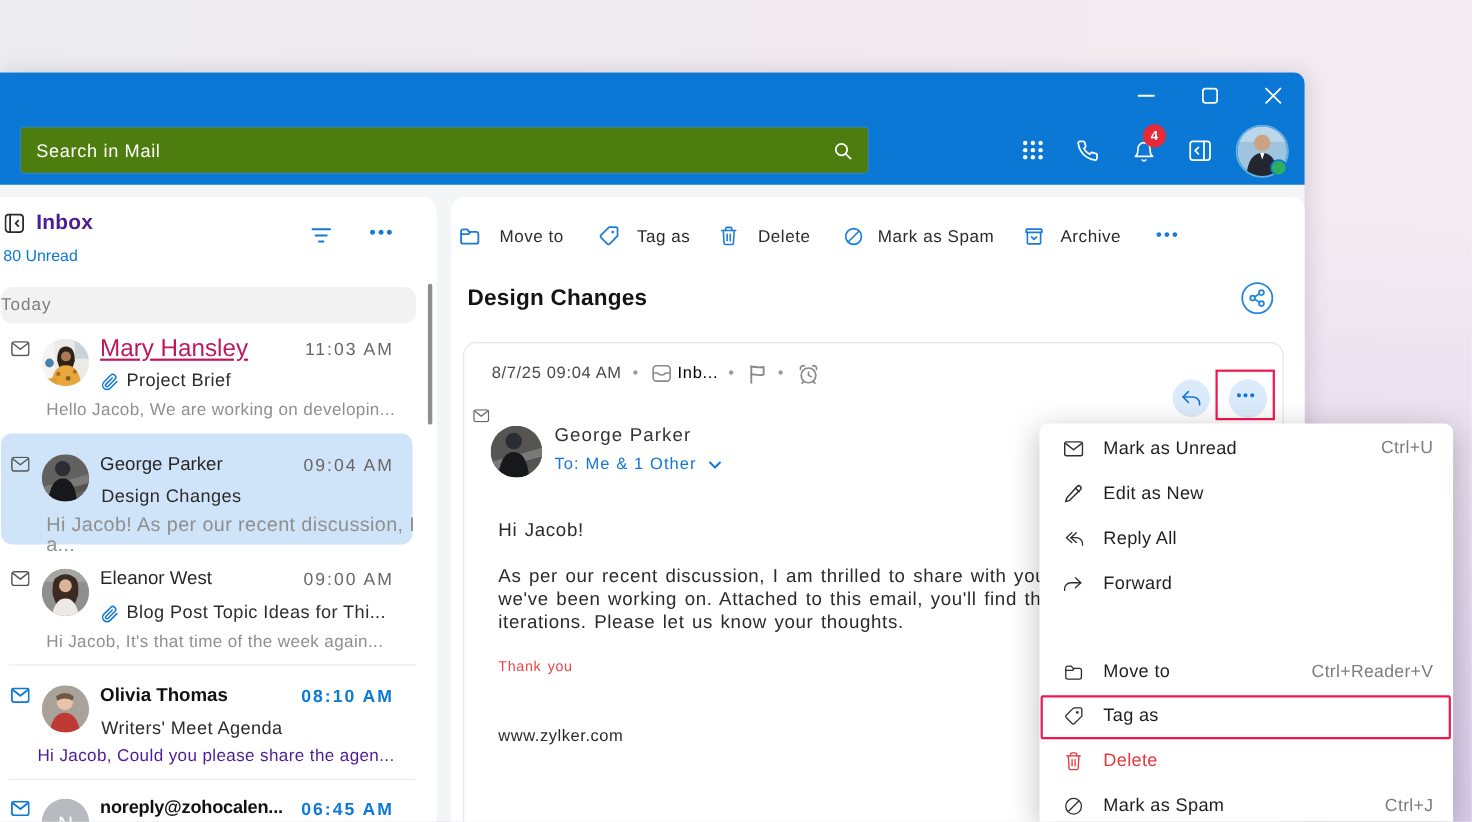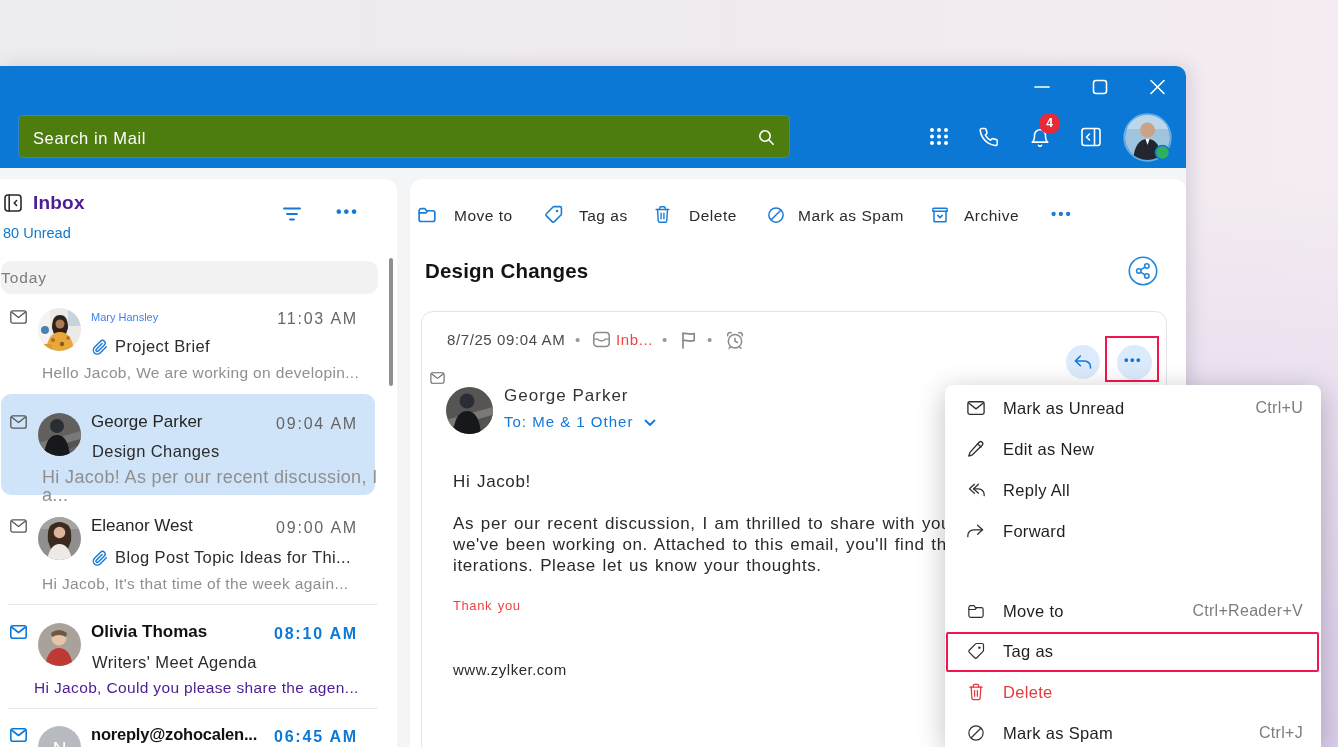--- a/index.html
+++ b/index.html
@@ -148,21 +148,21 @@
           <circle cx="7" cy="22" r="4" fill="#4a80b0"></circle>
           <path d="M14 20 Q14 7 22 7 Q30 7 30 20 L28 26 L16 26 Z" fill="#2e2119"></path>
           <circle cx="22" cy="16" r="4.5" fill="#a97a55"></circle>
           <path d="M8 43 Q10 24 22 24 Q34 24 36 43 Z" fill="#e8a73d"></path>
           <circle cx="15" cy="32" r="2" fill="#b06a20"></circle>
           <circle cx="24" cy="36" r="2.2" fill="#8a5a1a"></circle>
           <circle cx="30" cy="30" r="1.8" fill="#b06a20"></circle>
           <rect x="0" y="36" width="14" height="8" fill="#e09a30"></rect>
         </g>
     </svg>
-    <div class="abs" style="left:91px;top:128px;font-size:11px;color:#3b82f6;line-height:20px;">Mary Hansley</div>
+    <div class="abs" style="left:91px;top:128px;font-size:22px;color:#be185d;line-height:20px;text-decoration:underline;">Mary Hansley</div>
     <div class="abs" style="right:39px;top:130px;font-size:16px;letter-spacing:1.8px;color:#666;line-height:19px;">11:03 AM</div>
     <svg class="abs" style="left:92px;top:160px" width="16" height="17" viewBox="0 0 24 24" fill="none" stroke="#1478d5" stroke-width="2.1" stroke-linecap="round">
         <path d="M21.4 11.05l-9.19 9.19a6 6 0 0 1-8.49-8.49l9.19-9.19a4 4 0 0 1 5.66 5.66l-9.2 9.19a2 2 0 0 1-2.83-2.83l8.49-8.48"></path>
       </svg>
     <div class="abs" style="left:115px;top:158px;font-size:16.5px;letter-spacing:0.4px;color:#2c2c2c;line-height:19px;">Project Brief</div>
     <div class="abs" style="left:42px;top:185px;font-size:15.5px;letter-spacing:0.35px;color:#8f8f8f;line-height:18px;">Hello Jacob, We are working on developin...</div>
 
     <svg class="abs" style="left:10px;top:236px" width="17" height="14" viewBox="0 0 17 14" fill="none" stroke="#555" stroke-width="1.3" stroke-linejoin="round">
         <rect x="0.8" y="0.8" width="15.4" height="12.4" rx="2"></rect>
         <path d="M1.5 2 L8.5 7.5 L15.5 2"></path>
@@ -297,21 +297,21 @@
         <line x1="12.8" y1="16.1" x2="16.9" y2="18.9"></line>
     </svg>
 
     <div id="card">
       <div class="abs" style="left:25px;top:19px;font-size:15px;letter-spacing:0.6px;color:#4a4a4a;">8/7/25 09:04 AM</div>
       <div class="abs" style="left:153px;top:19px;font-size:15px;color:#9a9a9a;">•</div>
       <svg class="abs" style="left:170px;top:19px" width="19" height="17" viewBox="0 0 24 22" fill="none" stroke="#8a8a8a" stroke-width="1.9" stroke-linecap="round" stroke-linejoin="round">
           <rect x="2" y="2" width="20" height="18" rx="4"></rect>
           <path d="M2.5 10.5 h5 c1 3 8 3 9 0 h5"></path>
         </svg>
-      <div class="abs" style="left:194px;top:19px;font-size:15px;letter-spacing:0.6px;color:#ef4444;">Inb...</div>
+      <div class="abs" style="left:194px;top:19px;font-size:15px;letter-spacing:0.6px;color:#000000;">Inb...</div>
       <div class="abs" style="left:240px;top:19px;font-size:15px;color:#9a9a9a;">•</div>
       <svg class="abs" style="left:258px;top:19px" width="17" height="18" viewBox="0 0 17 18" fill="none" stroke="#8a8a8a" stroke-width="1.7" stroke-linecap="round" stroke-linejoin="round">
           <path d="M3 17 V2"></path>
           <path d="M3 2.8 C5.5 1.2 8 4.2 14.2 2.6 V9.6 C8 11.2 5.5 8.2 3 9.8"></path>
         </svg>
       <div class="abs" style="left:285px;top:19px;font-size:15px;color:#9a9a9a;">•</div>
       <svg class="abs" style="left:303px;top:18px" width="20" height="20" viewBox="0 0 24 24" fill="none" stroke="#8a8a8a" stroke-width="1.8" stroke-linecap="round" stroke-linejoin="round">
           <circle cx="12" cy="13.5" r="8"></circle>
           <path d="M12 10 V13.5 L15 15"></path>
           <path d="M7.5 3.2 A3.2 3.2 0 0 0 3.2 7"></path>

